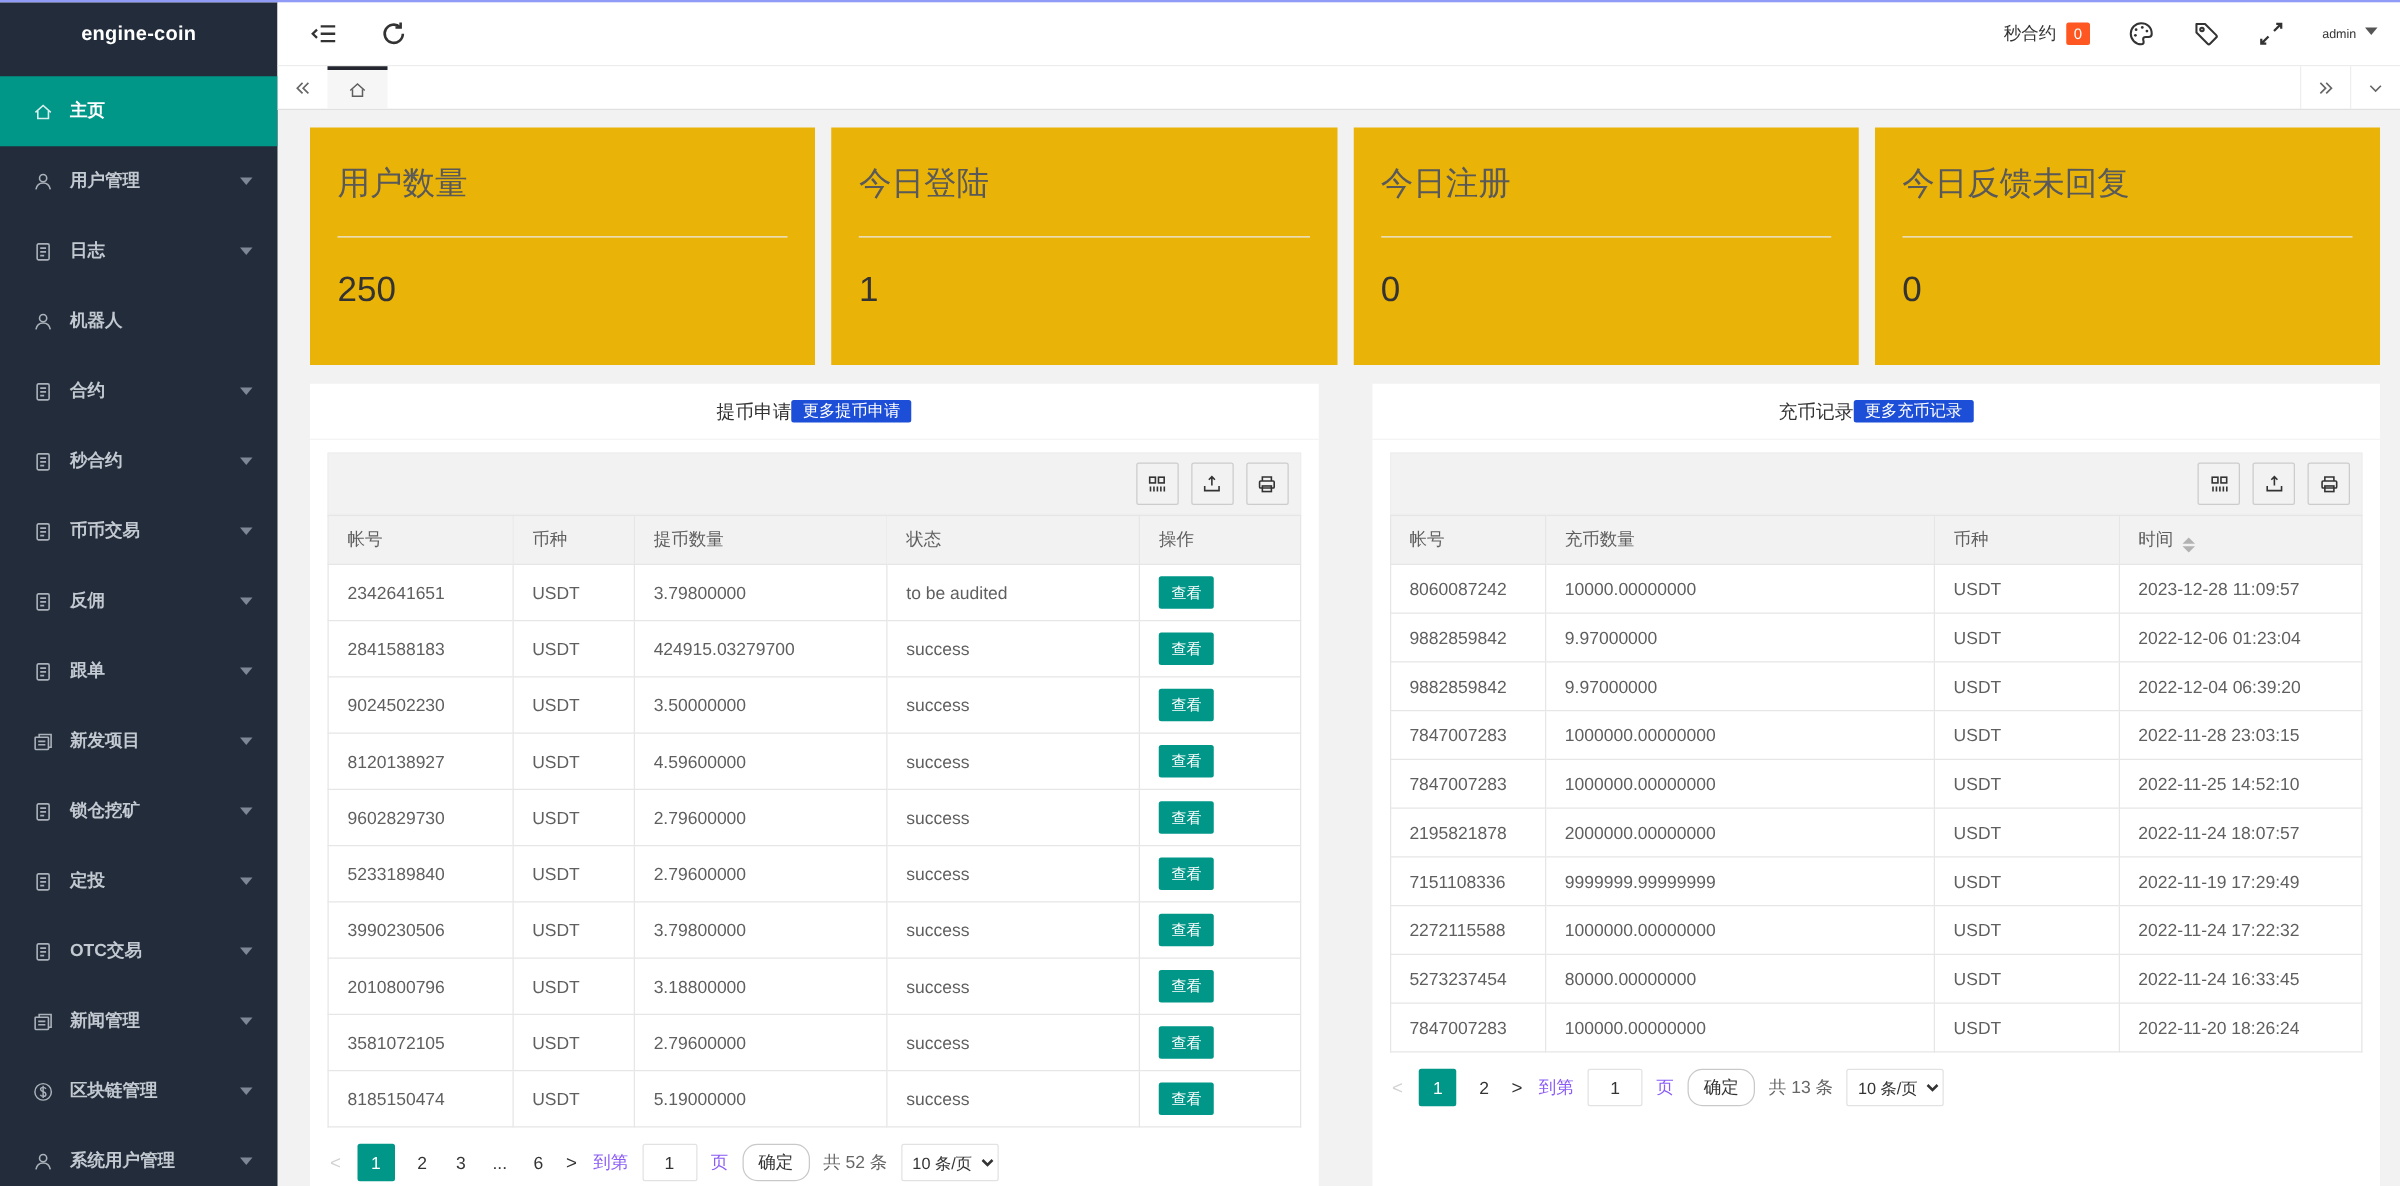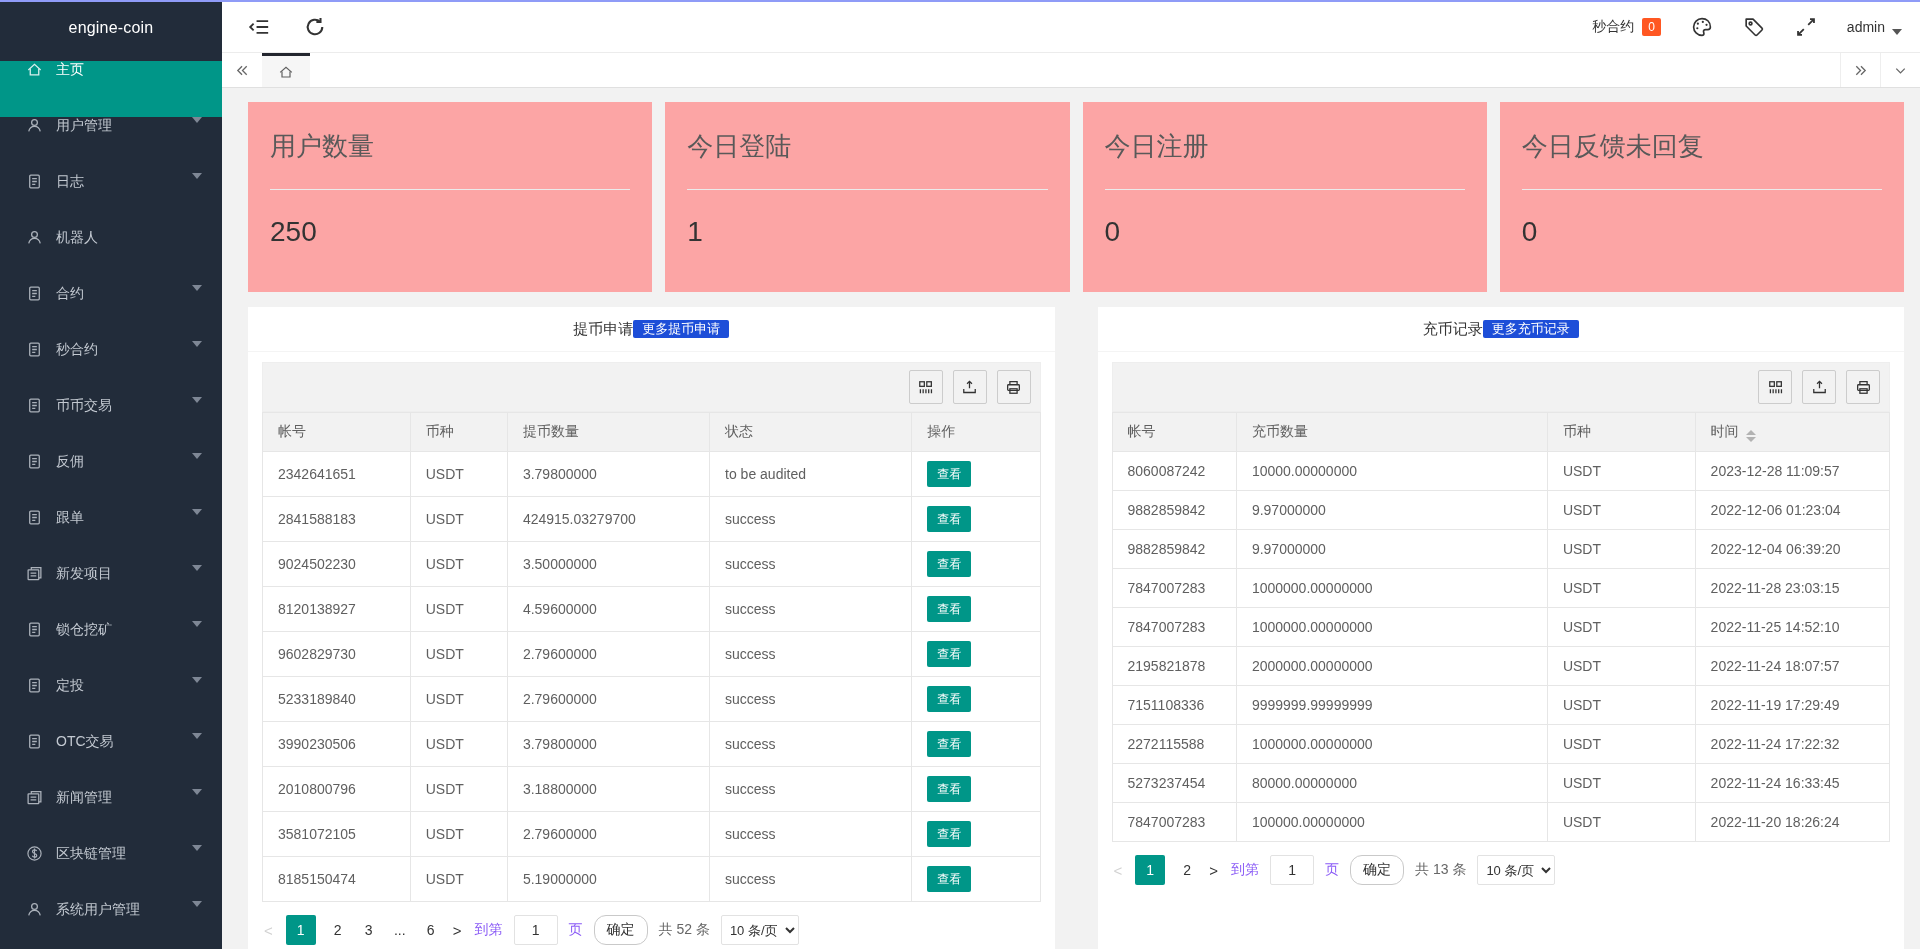--- a/index.html
+++ b/index.html
@@ -2,64 +2,64 @@
 <html><head>
 <meta charset="utf-8">
 <style>
   * { box-sizing: border-box; margin: 0; padding: 0; }
   html,body { width:1920px; height:949px; overflow:hidden;
     font-family:"Liberation Sans","DejaVu Sans",sans-serif; background:#f2f2f2; }
   .top-accent { height:2px; background:#8f9bf7; }
   .app { display:flex; height:947px; }
 
   
-  .sidebar { width:222px; flex:0 0 222px; background:#222c3a; color:#c3c9d1; overflow:hidden; }
+  .sidebar { width:222px; flex:0 0 222px; background:#222c3a; color:#c3c9d1; overflow:hidden;font-weight:bold; }
   .logo { height:51px; display:flex; align-items:center; justify-content:center;
     color:#fff; font-size:16px; letter-spacing:.2px; }
   #menu { padding-top:8px; }
-  .menu-item { position:relative; height:56px; display:flex; align-items:flex-start;
+  .menu-item { position:relative; height:56px; display:flex; align-items:center;
     padding:0 20px 0 26px; font-size:14px; cursor:pointer; color:#c3c9d1; }
   .menu-item.active { background:#009688; color:#fff; }
   .mi-icon { width:17px; height:17px; margin-right:13px; display:inline-flex; opacity:.85; }
   .mi-icon svg { width:17px; height:17px; }
   .mi-label { flex:1; white-space:nowrap; }
   .mi-caret { width:0; height:0; border-left:5px solid transparent; border-right:5px solid transparent;
     border-top:6px solid #7e8795; }
 
   
   .main { flex:1; display:flex; flex-direction:column; min-width:0; }
   .topbar { height:51px; background:#fff; border-bottom:1px solid #ececec;
     display:flex; align-items:center; padding:0 18px 0 26px; }
   .tb-icon { width:22px; height:22px; color:#333; display:inline-flex; cursor:pointer; }
   .tb-icon svg { width:100%; height:100%; }
   .tb-left { display:flex; align-items:center; gap:34px; }
   .tb-right { margin-left:auto; display:flex; align-items:center; gap:30px; }
   .notice { display:flex; align-items:center; gap:8px; font-size:14px; color:#333; cursor:pointer; }
   .badge { background:#FF5722; color:#fff; font-size:12px; line-height:18px; height:18px;
     padding:0 6px; border-radius:2px; }
-  .user { display:flex; align-items:flex-end; gap:7px; font-size:14px; color:#333; cursor:pointer; }
+  .user { display:flex; align-items:flex-start; gap:7px; font-size:10px; color:#333; cursor:pointer; }
   .user-caret { width:0; height:0; border-left:5px solid transparent; border-right:5px solid transparent;
     border-top:6px solid #555; }
 
   
   .tabbar { height:35px; background:#fff; border-bottom:1px solid #e0e0e0;
     display:flex; align-items:stretch; }
   .tab-nav-btn { width:40px; display:flex; align-items:center; justify-content:center;
     color:#666; cursor:pointer; }
   .tab-nav-btn svg { width:15px; height:15px; }
   .tab-home { width:48px; background:#f6f6f6; border-top:3px solid #23262e;
     display:flex; align-items:center; justify-content:center; color:#5f5f5f; cursor:pointer; }
   .tab-home svg { width:16px; height:16px; }
   .tab-spacer { flex:1; }
   .tab-right { border-left:1px solid #eee; }
 
   
   .content { flex:1; padding:14px 16px 0 26px; overflow:hidden; }
   #cards { display:grid; grid-template-columns:repeat(4,1fr); gap:13px; margin-bottom:15px; }
-  .card { background:#fca5a5; height:190px; padding:0 22px; }
+  .card { background:#eab308; height:190px; padding:0 22px; }
   .card-title { font-size:26px; color:#595959; padding:27px 0 25px; border-bottom:1px solid #ebebeb; }
   .card-value { font-size:28px; color:#333; padding-top:26px; }
 
   .panels { display:grid; grid-template-columns:1fr 1fr; gap:43px; }
   .panel { background:#fff; }
   .panel-head { height:45px; display:flex; align-items:center; justify-content:center;
     padding:0 15px; border-bottom:1px solid #f4f4f4; }
   .panel-title { font-size:15px; color:#333; }
   .more-btn { background:#1d4ed8; color:#fff; border:none; font-size:13px; height:18px;
     padding:0 9px; border-radius:2px; cursor:pointer;

